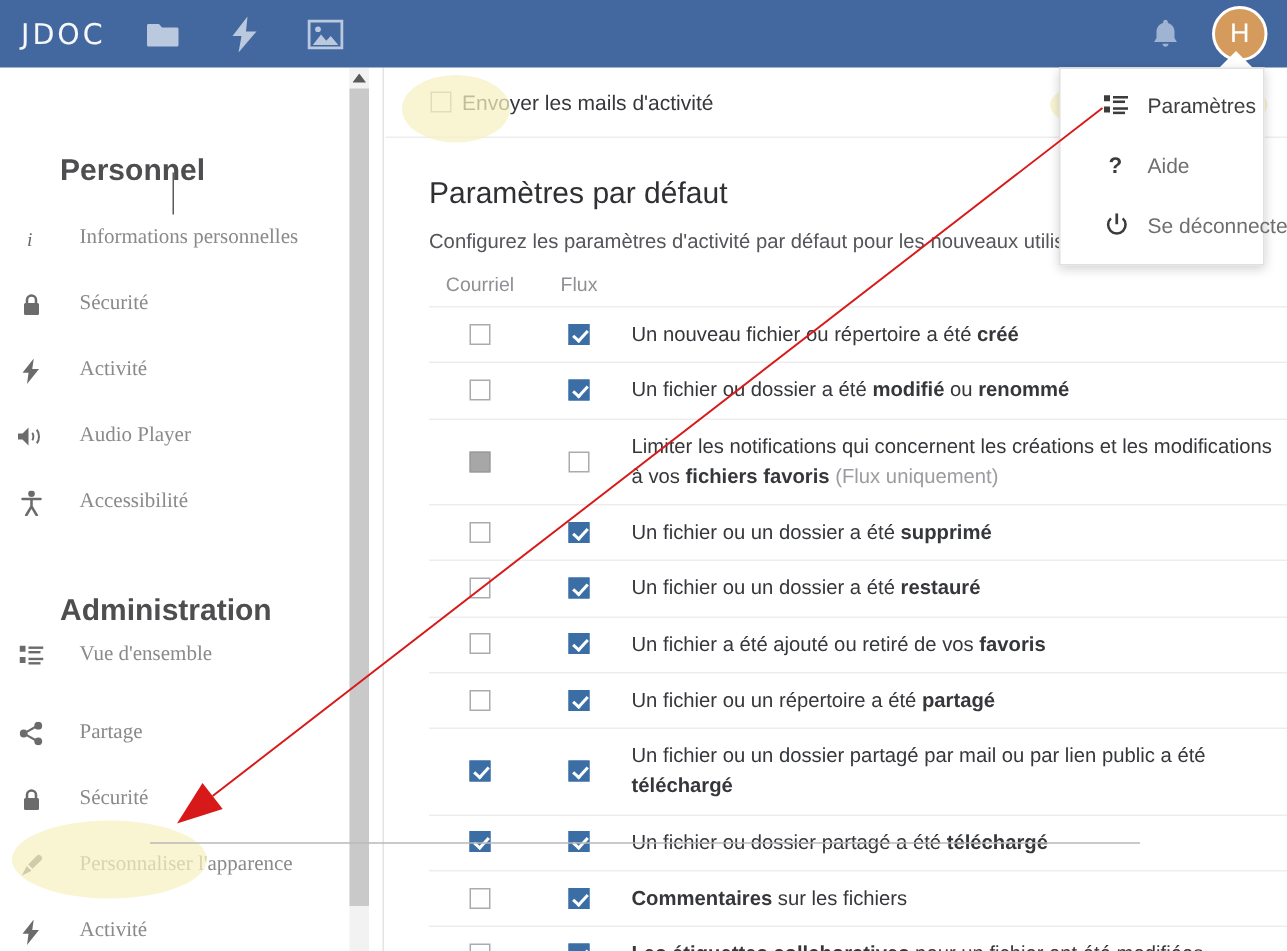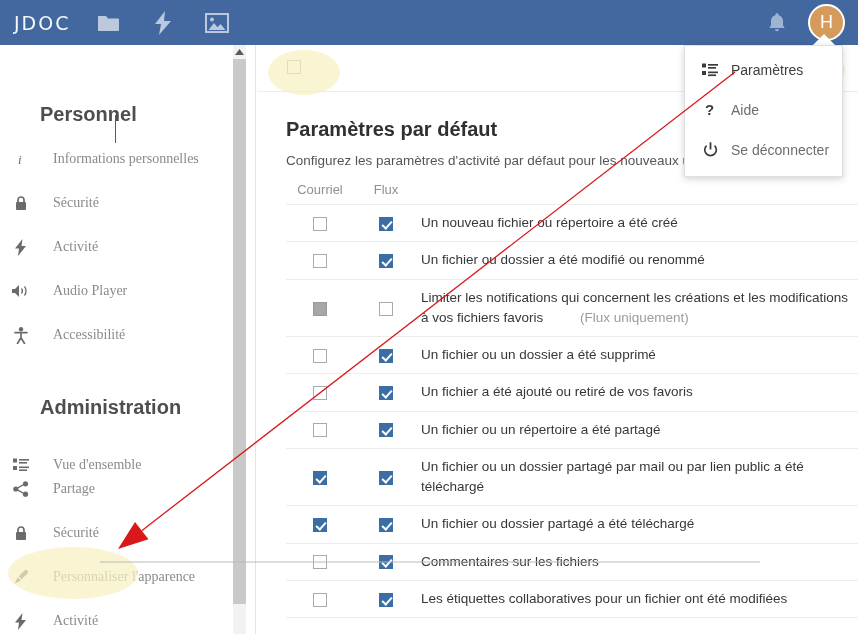--- a/index.html
+++ b/index.html
@@ -157,21 +157,21 @@
     font-size: 14px;
     color: #36373a;
   }
 
   .section {
     padding: 26px 0 0 29px;
   }
   h2.sec-title {
     margin: 0;
     font-size: 20px;
-    font-weight: bold;
+    font-weight: normal;
     color: #2f3033;
     font-family: "Liberation Sans", sans-serif;
   }
   p.sec-desc {
     margin: 12px 0 0 0;
     font-size: 13.5px;
     color: #53555a;
   }
 
   
@@ -198,22 +198,22 @@
   .tbl td.c-cb { text-align: center; width: 68px; }
   .tbl td.c-cb2 { text-align: center; width: 64px; }
   .tbl td.c-txt {
     font-size: 13.5px;
     color: #35373b;
     line-height: 1.5;
     padding-left: 3px;
     padding-right: 4px;
   }
   .tbl tr:last-child td { border-bottom: 1px solid #ededed; }
-  .tbl b { font-weight: normal; }
-  .tbl .muted { color: #9a9ca0; margin-left: 33px; }
+  .tbl b { font-weight: bold; }
+  .tbl .muted { color: #9a9ca0; }
 
   
   .ck {
     display: inline-block;
     width: 14px; height: 14px;
     border: 1px solid #a9abae;
     background: #ffffff;
     vertical-align: middle;
     position: relative;
     cursor: pointer;
@@ -234,26 +234,26 @@
   .ck.disabled {
     background: #a7a7a7;
     border-color: #9b9b9b;
     cursor: default;
   }
 
   
   .dropdown {
     position: absolute;
     right: 15px; top: 45px;
-    width: 159px;
+    width: 137px;
     background: #ffffff;
     border: 1px solid #e0e0e0;
     box-shadow: 0 2px 7px rgba(0,0,0,.18);
     z-index: 45;
-    padding: 4px 0 6px 0;
+    padding: 4px 0 6px 12px;
   }
   .dd-item {
     height: 40px;
     display: flex; align-items: center;
     padding-left: 16px;
     cursor: pointer;
   }
   .dd-item .dico {
     width: 18px; height: 18px;
     display: flex; align-items: center; justify-content: center;
@@ -372,21 +372,21 @@
         <svg width="14" height="17" viewBox="0 0 14 17">
           <circle cx="7" cy="2.2" r="2.2" fill="#6b6b6b"></circle>
           <path d="M1 5.6h12M7 5.6v5M7 10.6L3.5 16.5M7 10.6l3.5 5.9" fill="none" stroke="#6b6b6b" stroke-width="1.7" stroke-linecap="round"></path>
         </svg>
       </span>
       <span class="nlbl">Accessibilité</span>
     </div>
 
     <h3 class="side-title t2">Administration</h3>
 
-    <div class="nav-item" style="top:404px">
+    <div class="nav-item" style="top:376px">
       <span class="nico">
         <svg width="16" height="14" viewBox="0 0 16 14">
           <rect x="0" y="0.5" width="4" height="4" fill="#6b6b6b"></rect>
           <rect x="0" y="8" width="4" height="4" fill="#6b6b6b"></rect>
           <rect x="6" y="1" width="10" height="1.6" fill="#6b6b6b"></rect>
           <rect x="6" y="4" width="8" height="1.6" fill="#6b6b6b"></rect>
           <rect x="6" y="8.5" width="10" height="1.6" fill="#6b6b6b"></rect>
           <rect x="6" y="11.4" width="8" height="1.6" fill="#6b6b6b"></rect>
         </svg>
       </span>
@@ -443,20 +443,21 @@
         </svg>
     </div>
     <div class="sb-thumb"></div>
   </div>
 
   <div class="main">
 
     <div class="top-row">
       <div class="cb-line">
         <span class="ck" id="cb-top"></span>
+        <span class="lbl">Envoyer les mails d'activité</span>
       </div>
     </div>
 
     <div class="section">
       <h2 class="sec-title">Paramètres par défaut</h2>
       <p class="sec-desc">Configurez les paramètres d'activité par défaut pour les nouveaux utilisateurs</p>
 
       <table class="tbl">
         <thead>
           <tr>
@@ -478,20 +479,25 @@
             </tr>
             <tr>
               <td class="c-cb"><span class="ck disabled"></span></td>
               <td class="c-cb2"><span class="ck"></span></td>
               <td class="c-txt"><span>Limiter les notifications qui concernent les créations et les modifications à vos </span><b>fichiers favoris</b><span class="muted"> (Flux uniquement)</span></td>
             </tr>
             <tr>
               <td class="c-cb"><span class="ck"></span></td>
               <td class="c-cb2"><span class="ck checked"></span></td>
               <td class="c-txt"><span>Un fichier ou un dossier a été </span><b>supprimé</b></td>
+            </tr>
+            <tr>
+              <td class="c-cb"><span class="ck"></span></td>
+              <td class="c-cb2"><span class="ck checked"></span></td>
+              <td class="c-txt"><span>Un fichier ou un dossier a été </span><b>restauré</b></td>
             </tr>
             <tr>
               <td class="c-cb"><span class="ck"></span></td>
               <td class="c-cb2"><span class="ck checked"></span></td>
               <td class="c-txt"><span>Un fichier a été ajouté ou retiré de vos </span><b>favoris</b></td>
             </tr>
             <tr>
               <td class="c-cb"><span class="ck"></span></td>
               <td class="c-cb2"><span class="ck checked"></span></td>
               <td class="c-txt"><span>Un fichier ou un répertoire a été </span><b>partagé</b></td>

